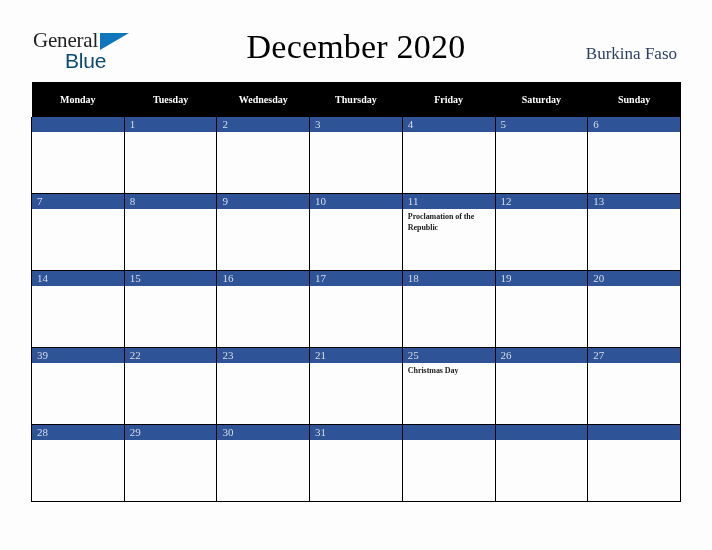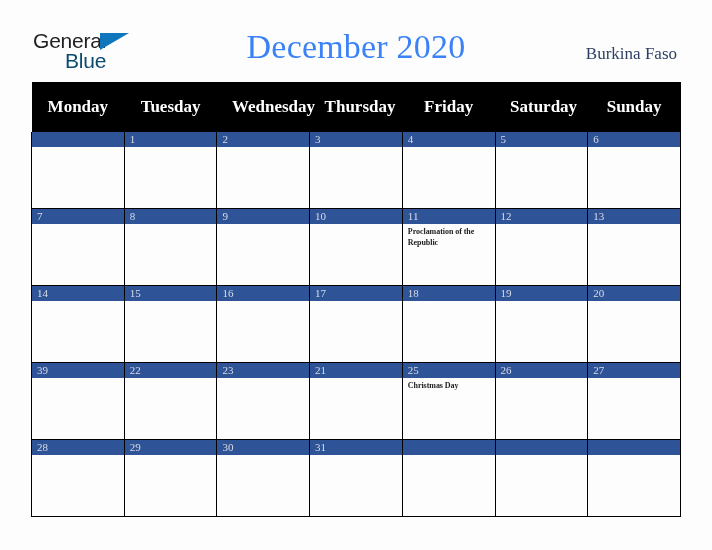--- a/index.html
+++ b/index.html
@@ -35,21 +35,21 @@
     left: 33px;
     top: 30px;
     width: 180px;
     height: 44px;
     line-height: 1;
   }
   .logo-row1 {
     position: absolute;
     left: 0;
     top: 0;
-    font-family: Liberation Sans, sans-serif;
+    font-family: Liberation Serif, serif;
     font-size: 21px;
     color: #222222;
     letter-spacing: -0.2px;
     white-space: nowrap;
   }
   .logo-tri {
     position: absolute;
     left: 67px;
     top: 3px;
     width: 0;
@@ -69,21 +69,21 @@
   }
 
   .title {
     position: absolute;
     left: 0;
     top: 28px;
     width: 712px;
     text-align: center;
     font-family: "Liberation Serif", serif;
     font-size: 34px;
-    color: #3b82f6;
+    color: #000000;
     letter-spacing: 0.2px;
   }
 
   .country {
     position: absolute;
     right: 35px;
     top: 44px;
     font-family: "Liberation Serif", serif;
     font-size: 17px;
     color: #2c3f63;
@@ -98,24 +98,24 @@
     top: 82px;
     width: 650px;
     border-collapse: collapse;
     table-layout: fixed;
   }
 
   .calendar th {
     background: #000000;
     color: #ffffff;
     font-family: "Liberation Serif", serif;
-    font-size: 17px;
+    font-size: 10px;
     font-weight: bold;
     height: 19px;
-    padding: 15px;
+    padding: 8px;
     text-align: center;
     border: 0;
   }
 
   .calendar td {
     padding: 0;
     vertical-align: top;
     border-left: 1px solid #000000;
     border-right: 1px solid #000000;
     border-bottom: 1px solid #000000;

